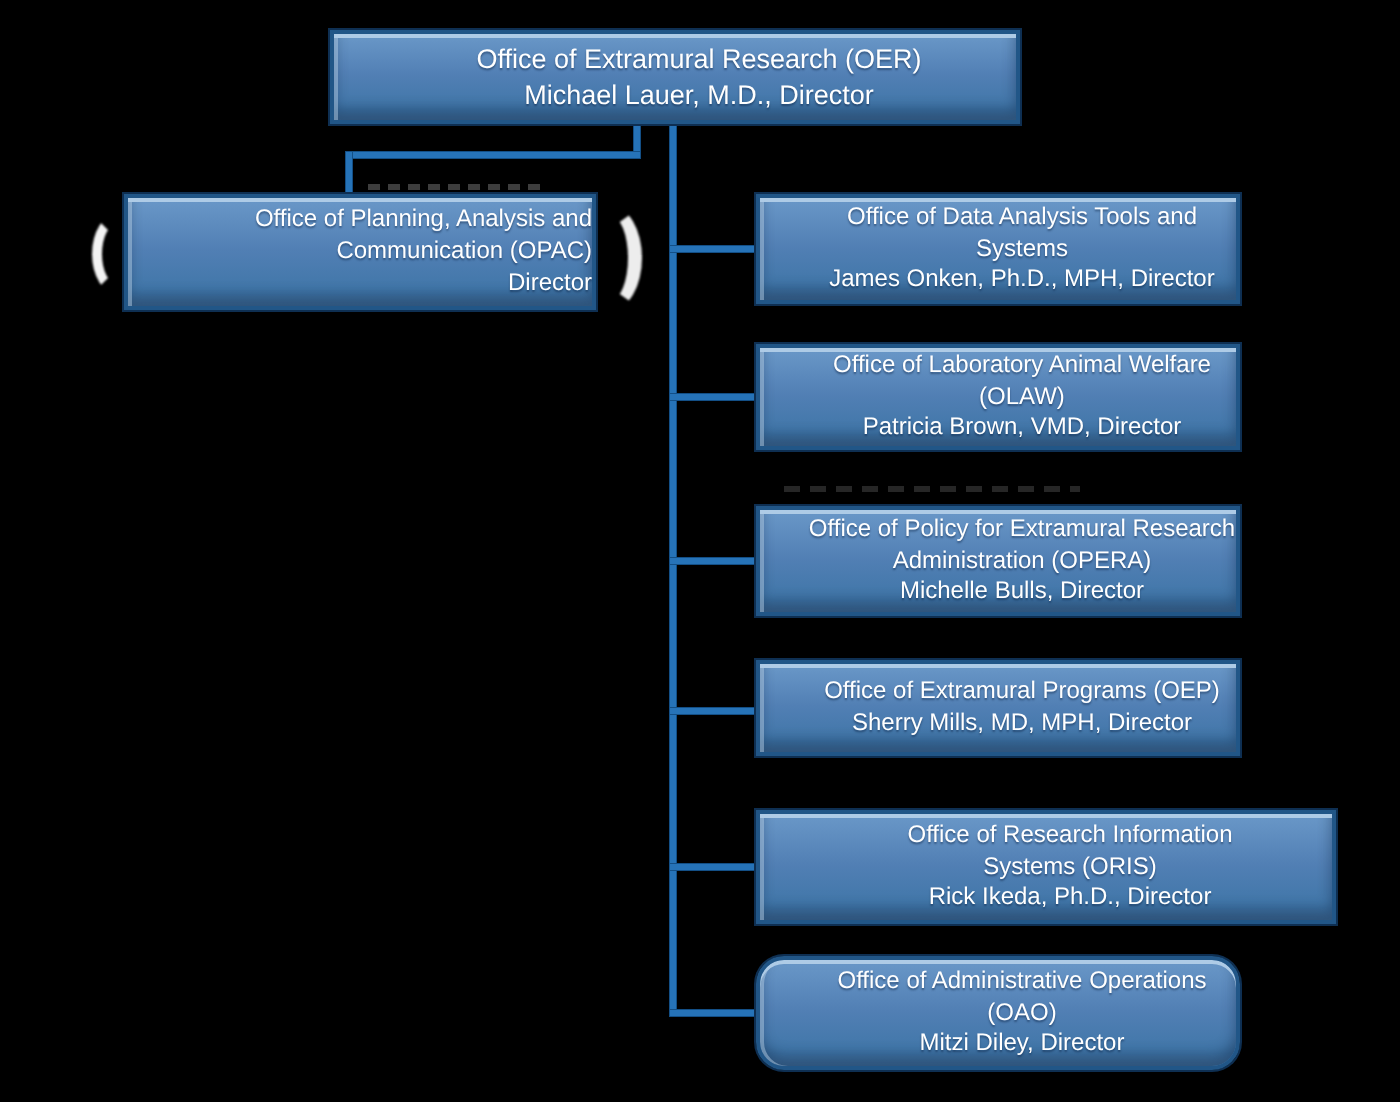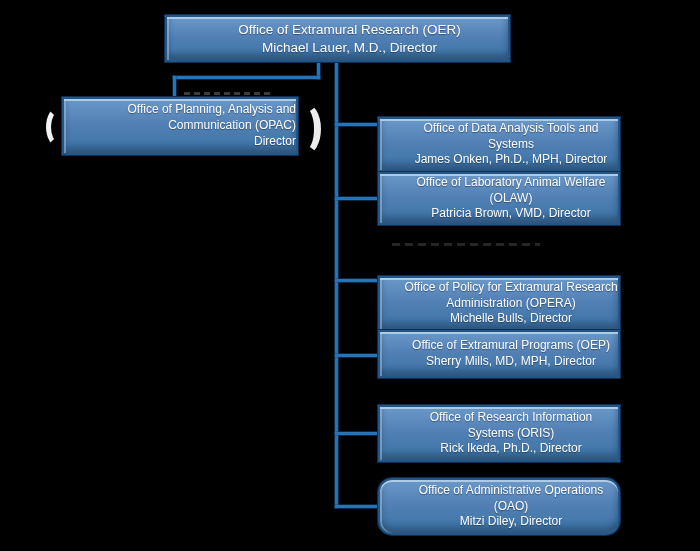--- a/index.html
+++ b/index.html
@@ -24,25 +24,25 @@
     justify-content: center;
     text-align: center;
     white-space: pre-line;
     font-size: 12px;
     line-height: 1.32;
     text-shadow: 0 1px 1px rgba(5,25,55,0.45);
     padding-left: 24px;
   }
   .box.root { left:165px; top:15px;  width:345px; height:47px; font-size:13.5px; }
   .box.opac { left:62px;  top:97px;  width:236px; height:58px;text-align:right; }
-  .box.c0   { left:378px; top:97px;  width:242px; height:55px;margin-top:20px; }
+  .box.c0   { left:378px; top:97px;  width:242px; height:55px; }
   .box.c1   { left:378px; top:172px; width:242px; height:53px; }
-  .box.c2   { left:378px; top:253px; width:242px; height:55px;margin-top:23px; }
+  .box.c2   { left:378px; top:253px; width:242px; height:55px; }
   .box.c3   { left:378px; top:330px; width:242px; height:48px; }
-  .box.c4   { left:378px; top:405px; width:242px; height:57px; }
+  .box.c4   { left:378px; top:405px; width:290px; height:57px; }
   .box.c5   { left:378px; top:478px; width:242px; height:57px;border-radius:14px; }
 
   .line {
     position: absolute;
     background: #2673b8;
     box-shadow: 0 0 0 0.5px #134f86;
   }
   .v { width: 3px; }
   .h { height: 3px; }
 

